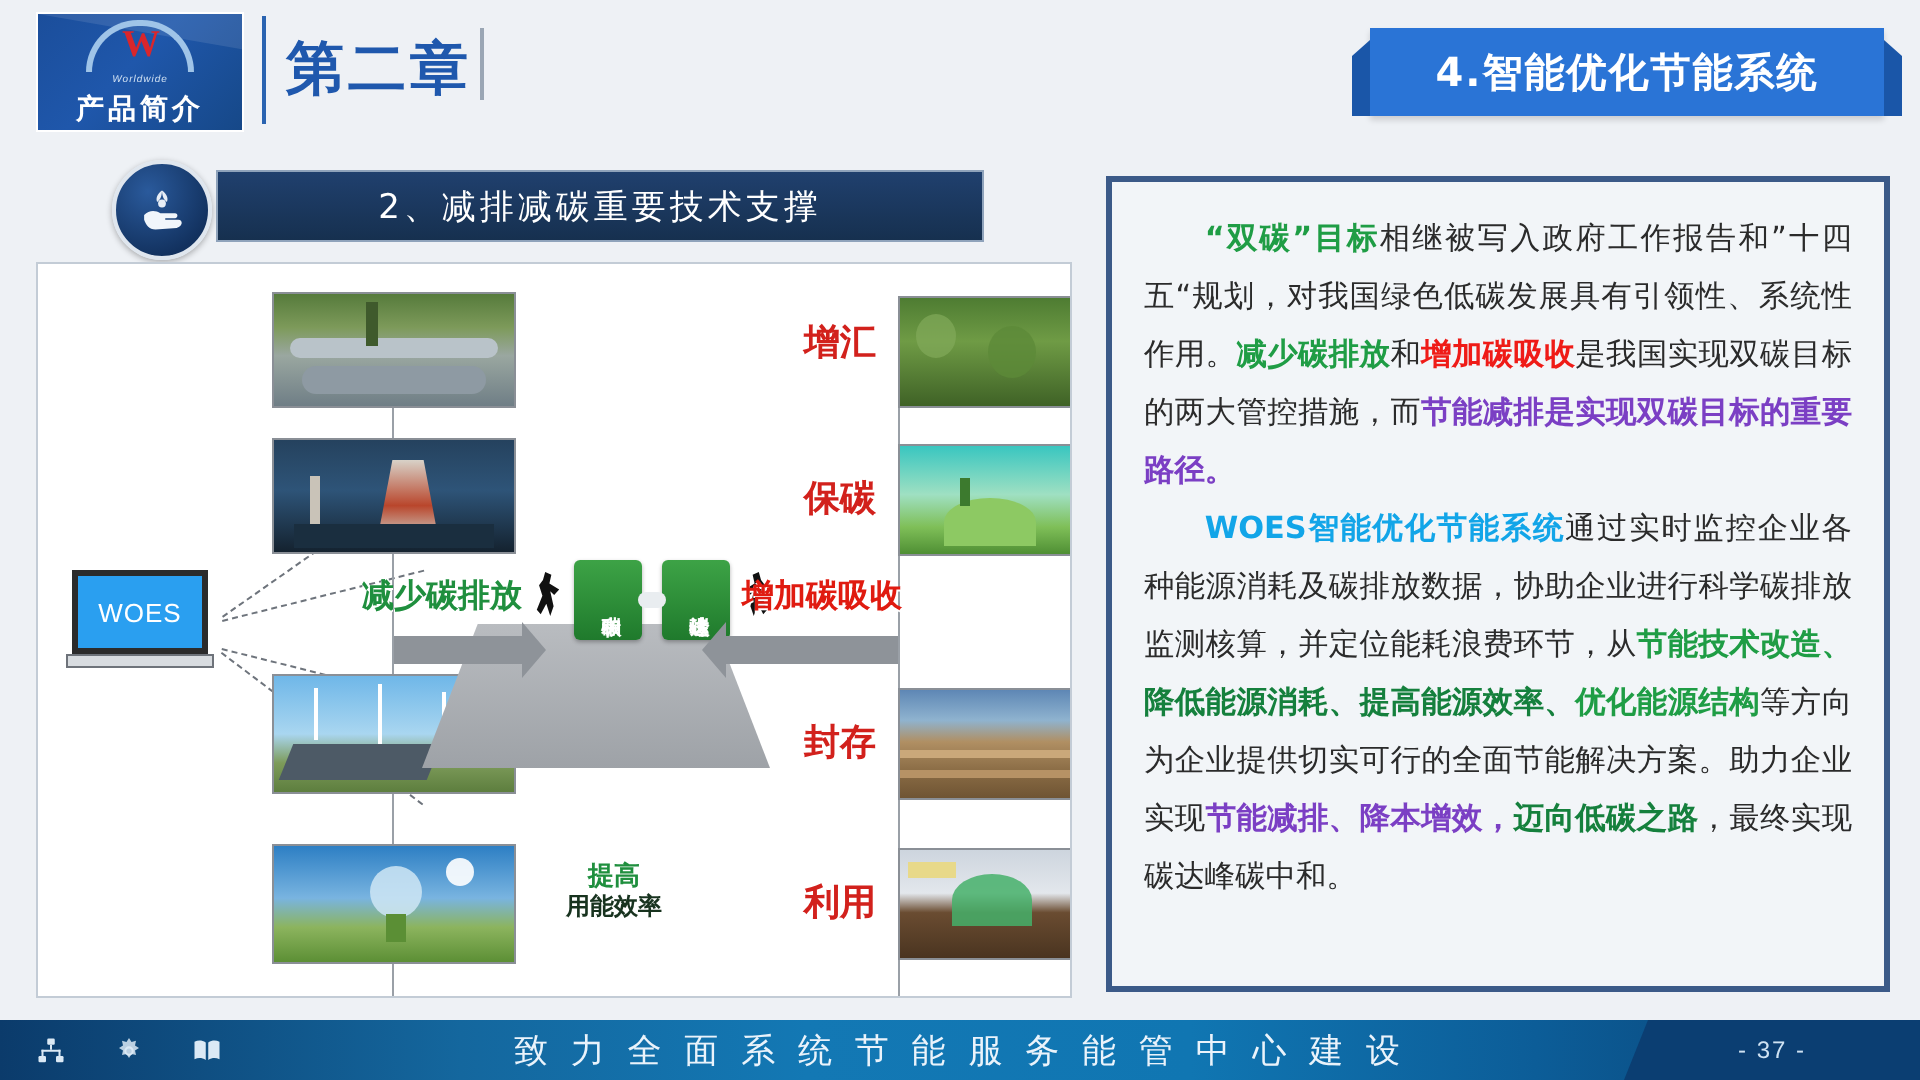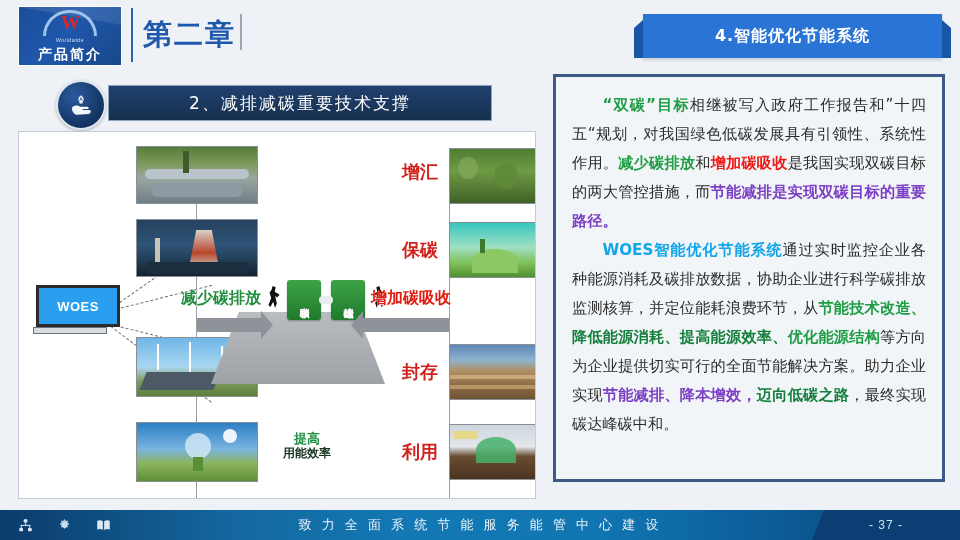--- a/index.html
+++ b/index.html
@@ -45,23 +45,23 @@
     position:absolute;left:143px;top:15px;font-size:29px;font-weight:700;color:#1f58ad;
     letter-spacing:2px;font-family:"DejaVu Sans",sans-serif;
   }
   .hdr-pipe{position:absolute;left:240px;top:14px;width:2px;height:36px;background:#9aa6b4;}
   .hdr-sub{
     position:absolute;left:252px;top:17px;font-size:26px;color:#5b6672;letter-spacing:2px;
     font-family:"DejaVu Sans",sans-serif;
   }
 
   .ribbon{
-    position:absolute;right:18px;top:14px;width:299px;height:44px;
+    position:absolute;right:18px;top:14px;width:257px;height:44px;
     background:#2a74d6;color:#fff;display:flex;align-items:center;justify-content:center;
-    font-size:16px;font-weight:700;letter-spacing:1px;
+    font-size:20px;font-weight:700;letter-spacing:1px;
     font-family:"DejaVu Sans",sans-serif;
     box-shadow:0 2px 3px rgba(0,0,0,.15);
   }
   .ribbon:before{
     content:"";position:absolute;left:-9px;top:6px;width:9px;height:38px;
     background:#1a56a8;
     clip-path:polygon(0 8px,100% 0,100% 100%,0 100%);
   }
   .ribbon:after{
     content:"";position:absolute;right:-9px;top:6px;width:9px;height:38px;
@@ -93,24 +93,24 @@
   }
   .node-img{position:absolute;border:1px solid #8a8f96;background-size:cover;background-position:center;}
   .node-lbl{position:absolute;text-align:center;line-height:1.15;
     font-family:"DejaVu Sans",sans-serif;}
   .lbl-g1{color:#1f8f3e;font-weight:700;font-size:13px;}
   .lbl-g2{color:#18331f;font-weight:700;font-size:12px;}
   .lbl-red{color:#d2211c;font-weight:700;font-size:18px;}
 
   .laptop{position:absolute;left:14px;top:153px;width:74px;height:56px;}
   .laptop-scr{
-    position:absolute;left:3px;top:0;width:84px;height:42px;background:#2a9ff0;
+    position:absolute;left:3px;top:0;width:68px;height:42px;background:#2a9ff0;
     border:3px solid #2b2b2b;box-sizing:border-box;
     display:flex;align-items:center;justify-content:center;
-    color:#fff;font-weight:700;font-size:13px;letter-spacing:.5px;
+    color:#fff;font-weight:400;font-size:13px;letter-spacing:.5px;
   }
   .laptop-base{position:absolute;left:0;top:42px;width:74px;height:7px;background:#d8dce0;border:1px solid #6e737a;box-sizing:border-box;}
 
   .arrow-big{
     position:absolute;height:14px;background:#8e9399;
   }
   .gray-road{
     position:absolute;left:192px;top:180px;width:174px;height:72px;
     background:linear-gradient(180deg,#b9bcc0 0%,#9ea2a7 100%);
     clip-path:polygon(16% 0,84% 0,100% 100%,0 100%);
@@ -135,21 +135,21 @@
     text-shadow:0 1px 0 #fff;
   }
   .txt-red-big{
     position:absolute;font-size:16px;font-weight:700;color:#e01b10;
     font-family:"DejaVu Sans",sans-serif;
     text-shadow:0 1px 0 #fff;
   }
 
   
   .textpanel{
-    position:absolute;left:553px;top:74px;width:392px;height:408px;
+    position:absolute;left:553px;top:88px;width:392px;height:408px;
     background:#f2f5f8;border:3px solid #3b5a88;box-sizing:border-box;
     padding:14px 16px 18px 16px;
   }
   .para{
     font-family:"DejaVu Sans",sans-serif;
     font-size:15.2px;line-height:29px;color:#2b2b2b;text-indent:2em;
     text-align:justify;margin:0;
   }
   .para + .para{margin-top:0;}
   .hl-green{color:#1f9d45;font-weight:700;}
@@ -161,21 +161,21 @@
   
   .footer{
     position:absolute;left:0;bottom:0;width:960px;height:30px;
     background:linear-gradient(90deg,#0b3b6b 0%,#14679e 24%,#1378b4 42%,#1076b2 62%,#0c5d98 80%,#093e6e 100%);
     display:flex;align-items:center;
   }
   .footer-icons{display:flex;gap:24px;margin-left:18px;}
   .footer-icons svg{width:15px;height:15px;fill:#dbe9f5;}
   .footer-txt{
     position:absolute;left:0;right:0;text-align:center;color:#eaf3fb;
-    font-size:13px;letter-spacing:3px;font-family:"DejaVu Sans",sans-serif;
+    font-size:17px;letter-spacing:3px;font-family:"DejaVu Sans",sans-serif;
   }
   .footer-page{
     position:absolute;right:0;top:0;width:148px;height:30px;
     background:#0b3e72;color:#cfe2f2;font-size:12px;letter-spacing:1px;
     display:flex;align-items:center;justify-content:center;
     clip-path:polygon(12px 0,100% 0,100% 100%,0 100%);
   }
 </style>
 </head>
 <body>

